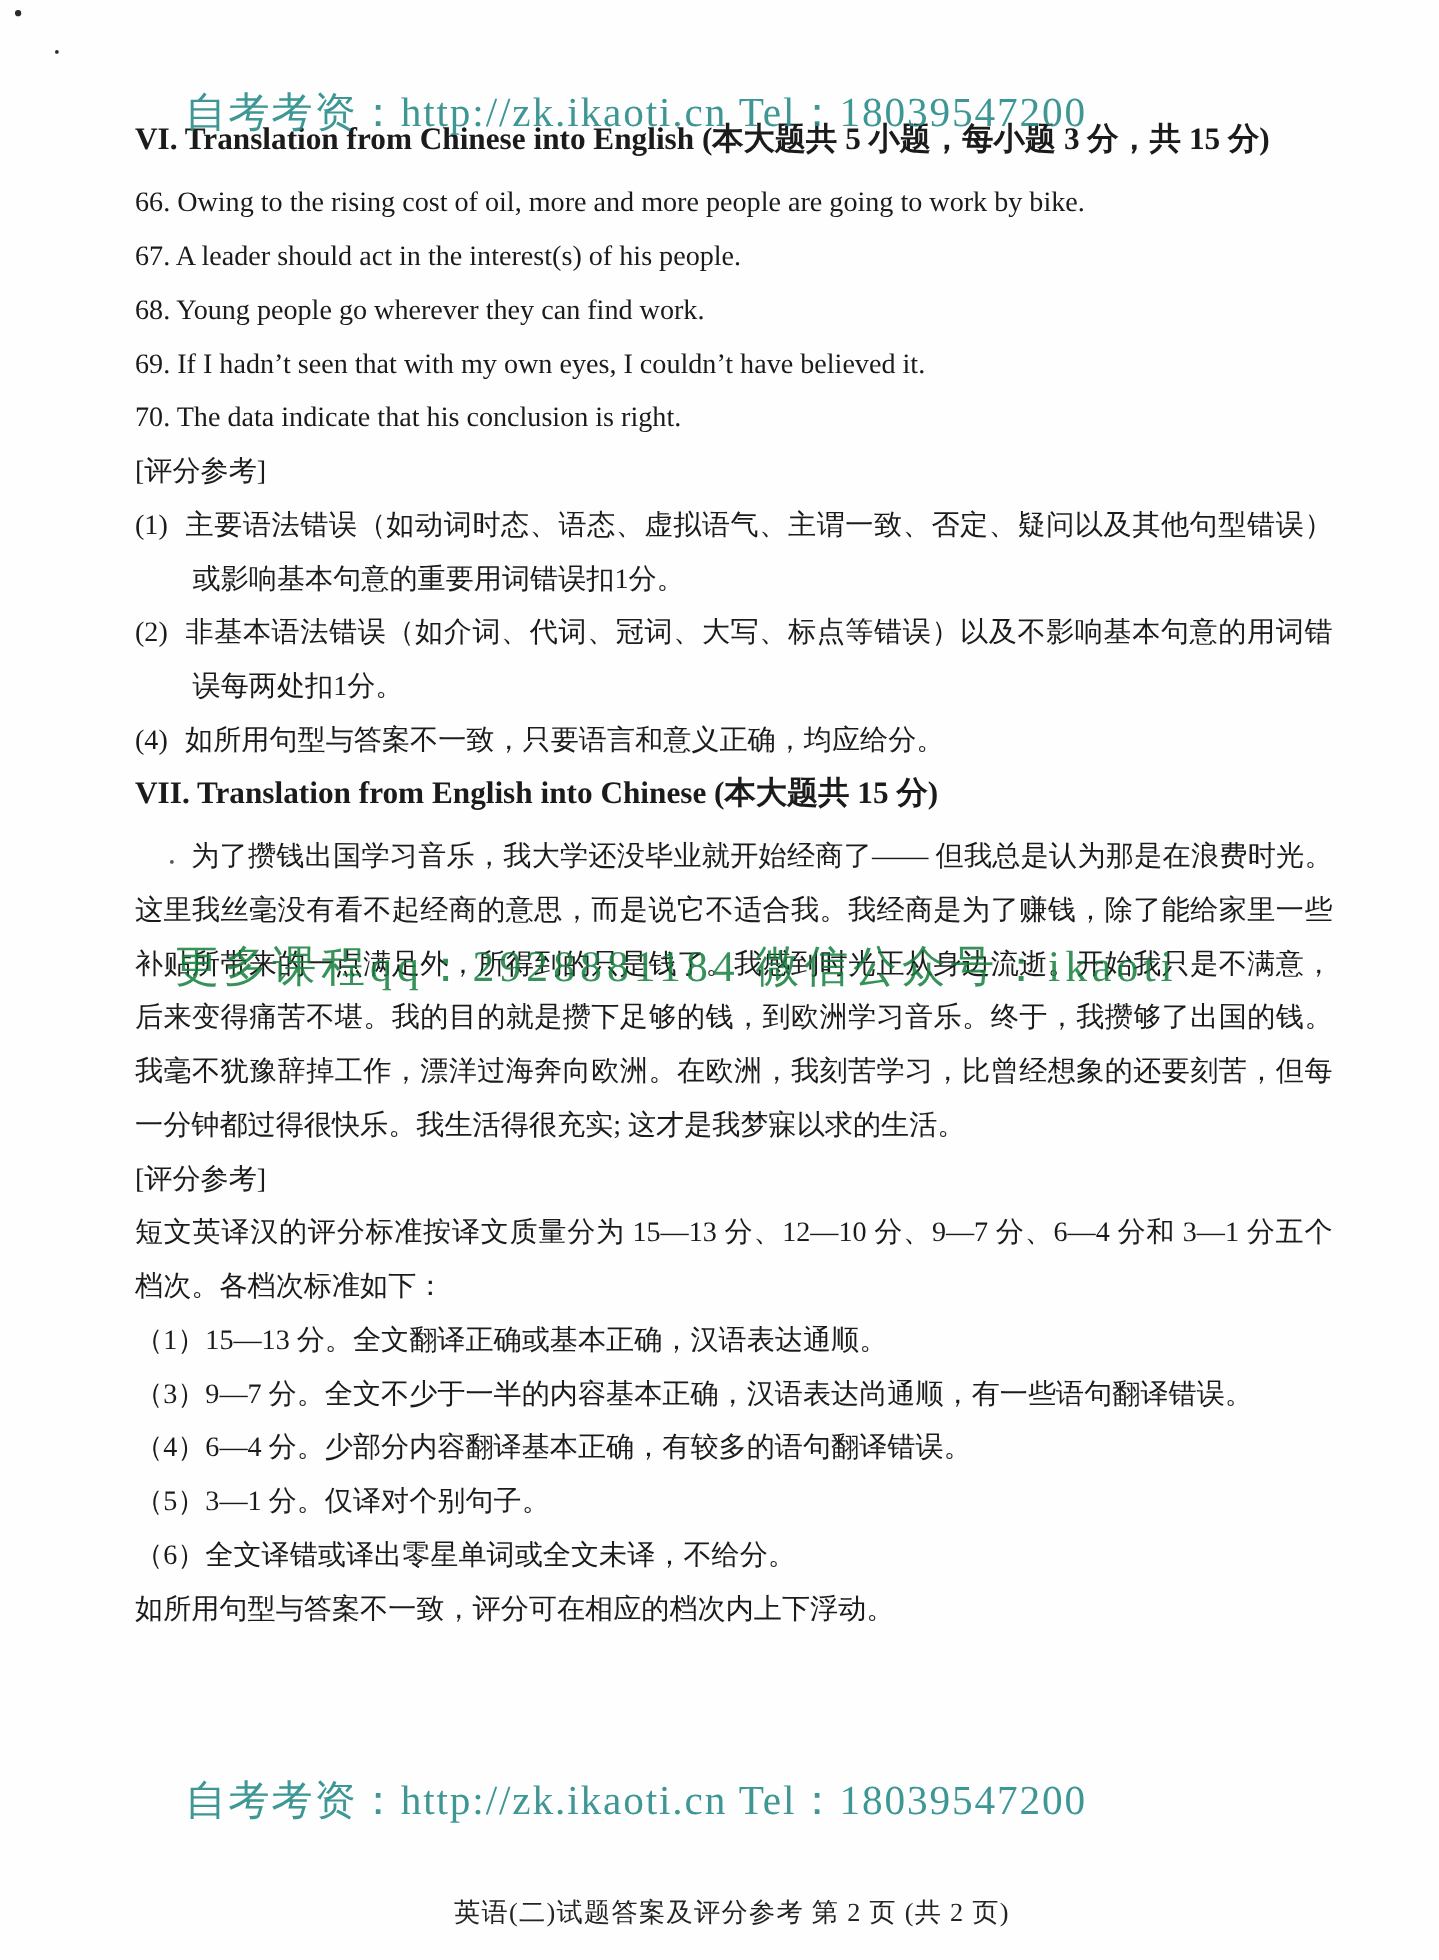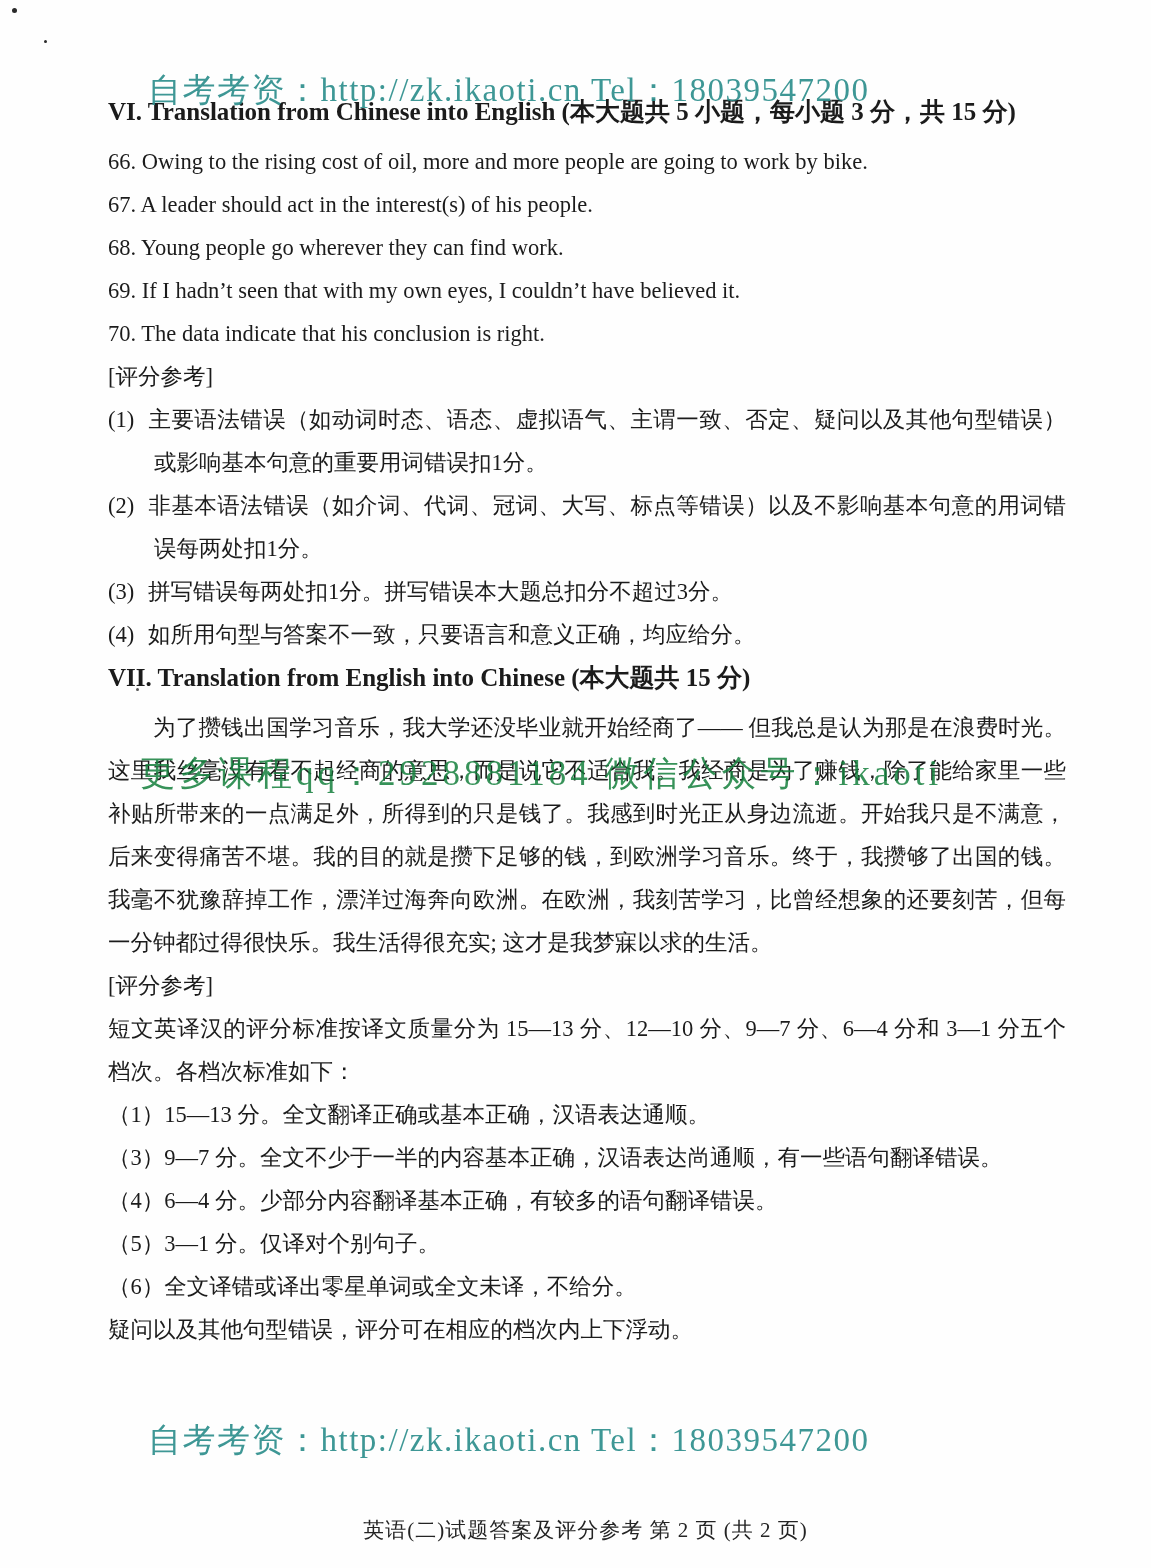--- a/index.html
+++ b/index.html
@@ -50,38 +50,37 @@
   <div class="tr-item"><span>66.</span> <span>Owing to the rising cost of oil, more and more people are going to work by bike.</span></div>
   <div class="tr-item"><span>67.</span> <span>A leader should act in the interest(s) of his people.</span></div>
   <div class="tr-item"><span>68.</span> <span>Young people go wherever they can find work.</span></div>
   <div class="tr-item"><span>69.</span> <span>If I hadn’t seen that with my own eyes, I couldn’t have believed it.</span></div>
   <div class="tr-item"><span>70.</span> <span>The data indicate that his conclusion is right.</span></div>
 
   <div class="score-label">[评分参考]</div>
 
   <div class="hang"><span class="num">(1)</span><span>主要语法错误（如动词时态、语态、虚拟语气、主谓一致、否定、疑问以及其他句型错误）或影响基本句意的重要用词错误扣1分。</span></div>
   <div class="hang"><span class="num">(2)</span><span>非基本语法错误（如介词、代词、冠词、大写、标点等错误）以及不影响基本句意的用词错误每两处扣1分。</span></div>
-  <div class="hang"><span class="num">(3)</span><span>拼写错误每两处扣1分。拼写错误本大题总扣分不超过3分。</span></div>
   <div class="hang"><span class="num">(4)</span><span>如所用句型与答案不一致，只要语言和意义正确，均应给分。</span></div>
 
   <div class="heading sec7"><span>VII. Translation from English into Chinese </span><span class="cn">(本大题共 15 分)</span></div>
 
   <p class="para">为了攒钱出国学习音乐，我大学还没毕业就开始经商了—— 但我总是认为那是在浪费时光。这里我丝毫没有看不起经商的意思，而是说它不适合我。我经商是为了赚钱，除了能给家里一些补贴所带来的一点满足外，所得到的只是钱了。我感到时光正从身边流逝。开始我只是不满意，后来变得痛苦不堪。我的目的就是攒下足够的钱，到欧洲学习音乐。终于，我攒够了出国的钱。我毫不犹豫辞掉工作，漂洋过海奔向欧洲。在欧洲，我刻苦学习，比曾经想象的还要刻苦，但每一分钟都过得很快乐。我生活得很充实; 这才是我梦寐以求的生活。</p>
 
   <div class="score-label">[评分参考]</div>
 
   <p class="intro">短文英译汉的评分标准按译文质量分为 15—13 分、12—10 分、9—7 分、6—4 分和 3—1 分五个档次。各档次标准如下：</p>
 
   <div class="list-item">（1）15—13 分。全文翻译正确或基本正确，汉语表达通顺。</div>
   <div class="list-item">（3）9—7 分。全文不少于一半的内容基本正确，汉语表达尚通顺，有一些语句翻译错误。</div>
   <div class="list-item">（4）6—4 分。少部分内容翻译基本正确，有较多的语句翻译错误。</div>
   <div class="list-item">（5）3—1 分。仅译对个别句子。</div>
   <div class="list-item">（6）全文译错或译出零星单词或全文未译，不给分。</div>
 
-  <div class="note">疑问以及其他句型错误，评分可在相应的档次内上下浮动。</div>
+  <div class="note">如所用句型与答案不一致，评分可在相应的档次内上下浮动。</div>
 
 </div>
 
 <div class="wm wm-top" style="color: rgb(46, 143, 141);">自考考资：http://zk.ikaoti.cn Tel：18039547200</div>
 <div class="wm wm-mid" style="color: #15803d;">更多课程qq：2928881184 微信公众号：ikaoti</div>
 <div class="wm wm-bottom" style="color: rgb(46, 143, 141);">自考考资：http://zk.ikaoti.cn Tel：18039547200</div>
 
 <div class="footer">英语(二)试题答案及评分参考 第 2 页 (共 2 页)</div>
 
 </body></html>

